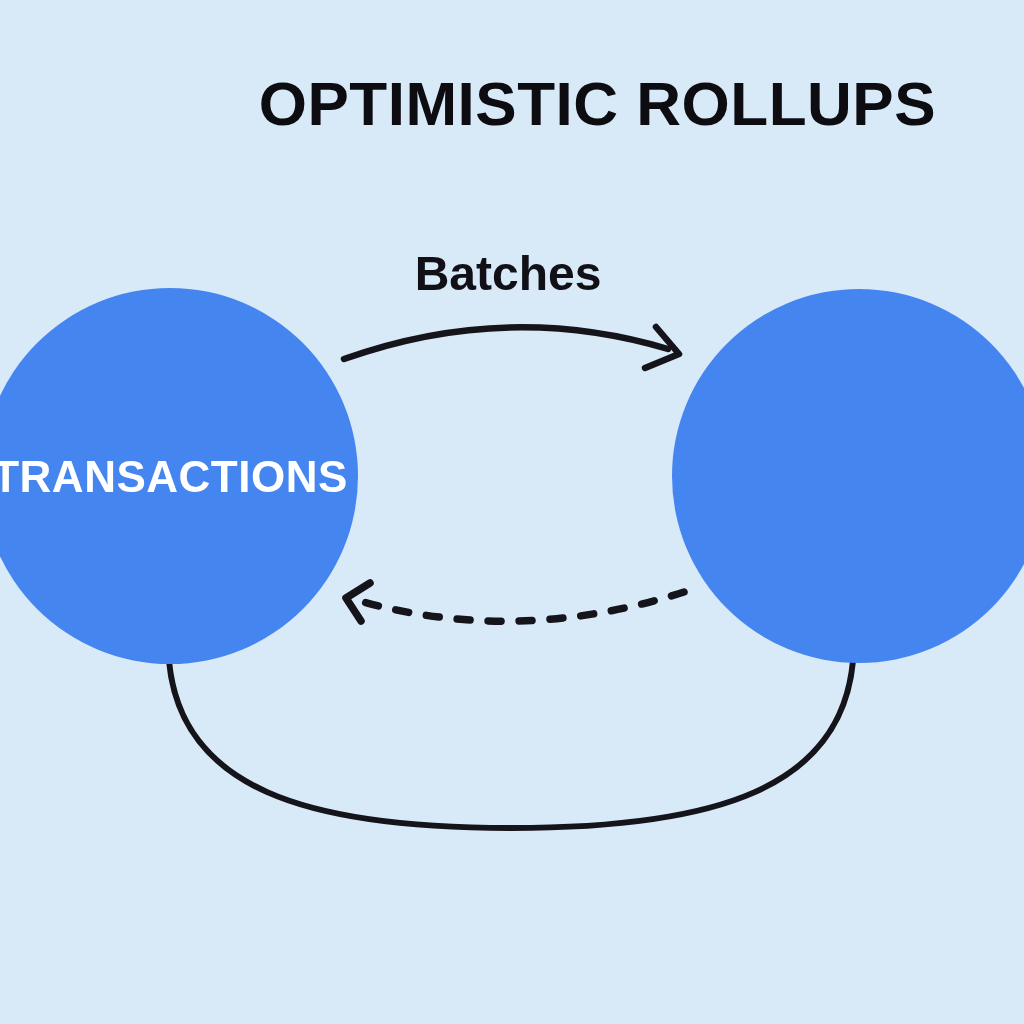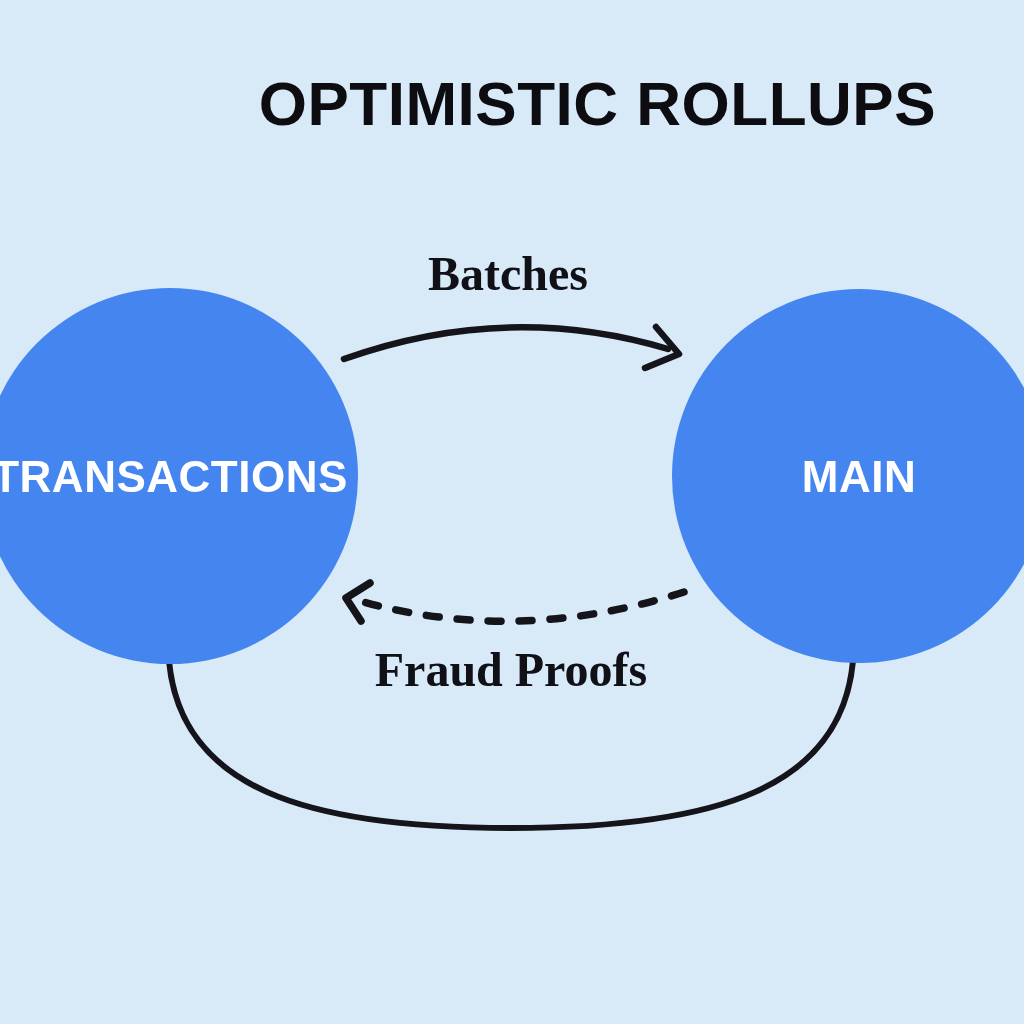--- a/index.html
+++ b/index.html
@@ -61,21 +61,20 @@
     white-space: nowrap;
   }
   .edge-label {
     position: absolute;
     width: 700px;
     text-align: center;
     font-size: 48px;
     font-weight: 700;
     color: #101016;
     white-space: nowrap;
-    font-family: Liberation Serif, serif;
   }
   .label-batches   { left: 158px; top: 246px; }
   .label-fraud     { left: 161px; top: 642px; }
   .label-deposits  { left: 154px; top: 848px; font-weight: 600; }
   svg.wires {
     position: absolute;
     left: 0;
     top: 0;
   }
 </style>
@@ -99,21 +98,19 @@
     </g>
 
     <path d="M 169 661 C 181 788 305 828 511 828 C 717 828 841 788 853 661" stroke="#14141a" stroke-width="6" fill="none" stroke-linecap="round"></path>
   </svg>
 
   <div class="node node-left">
     <span class="line">TRANSACTIONS</span>
   </div>
 
   <div class="node node-right">
-    <span class="line">MAIN</span>
   </div>
 
   <div class="edge-label label-batches">Batches</div>
 
-  <div class="edge-label label-fraud">Fraud Proofs</div>
 
 
 </div>
 
 </body></html>

